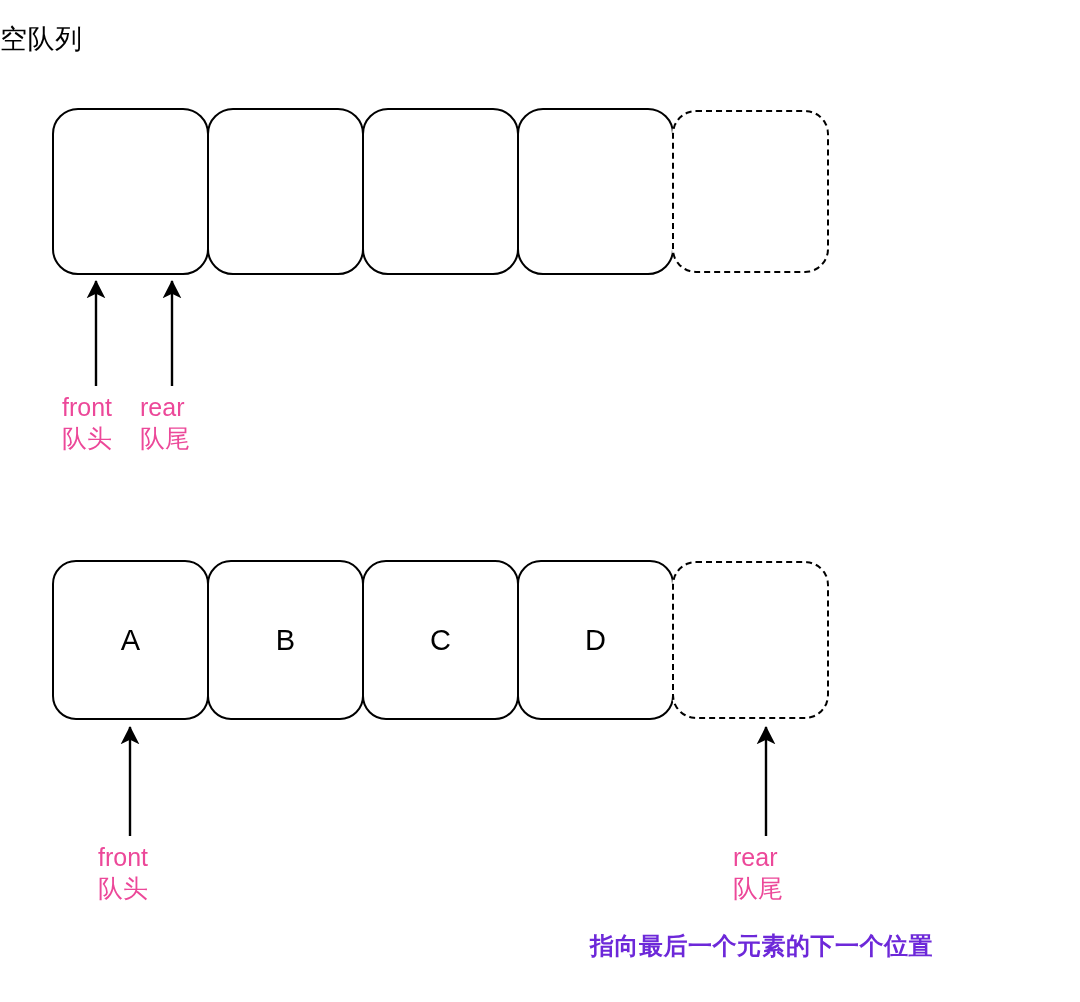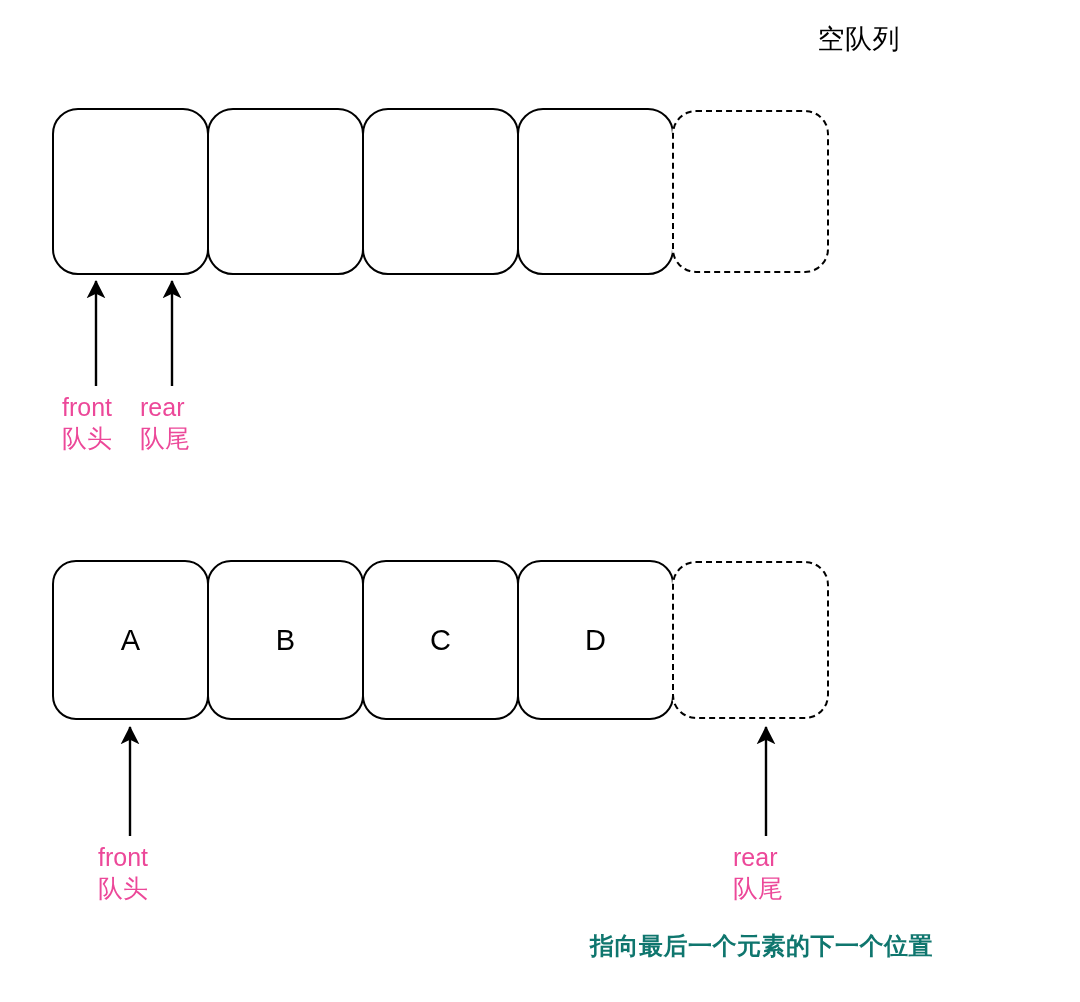--- a/index.html
+++ b/index.html
@@ -23,21 +23,21 @@
     width: 1080px;
     height: 1002px;
   }
 
   
   .title {
     position: absolute;
     left: 0;
     top: 22px;
     width: 900px;
-    text-align: right;
+    text-align: left;
     font-size: 27px;
     line-height: 34px;
     letter-spacing: 0.5px;
     color: #000;
     white-space: nowrap;
   }
 
   
   .queue-row {
     position: absolute;
@@ -108,21 +108,21 @@
   #label-rear-full   { left: 733px; top: 842px; }
 
   
   .caption {
     position: absolute;
     left: 590px;
     top: 930px;
     font-size: 24px;
     line-height: 32px;
     font-weight: bold;
-    color: #0f766e;
+    color: #6d28d9;
     letter-spacing: 0.5px;
     white-space: nowrap;
   }
 </style>
 </head>
 <body>
 
 <div class="canvas">
 
   <div class="title">空队列</div>

